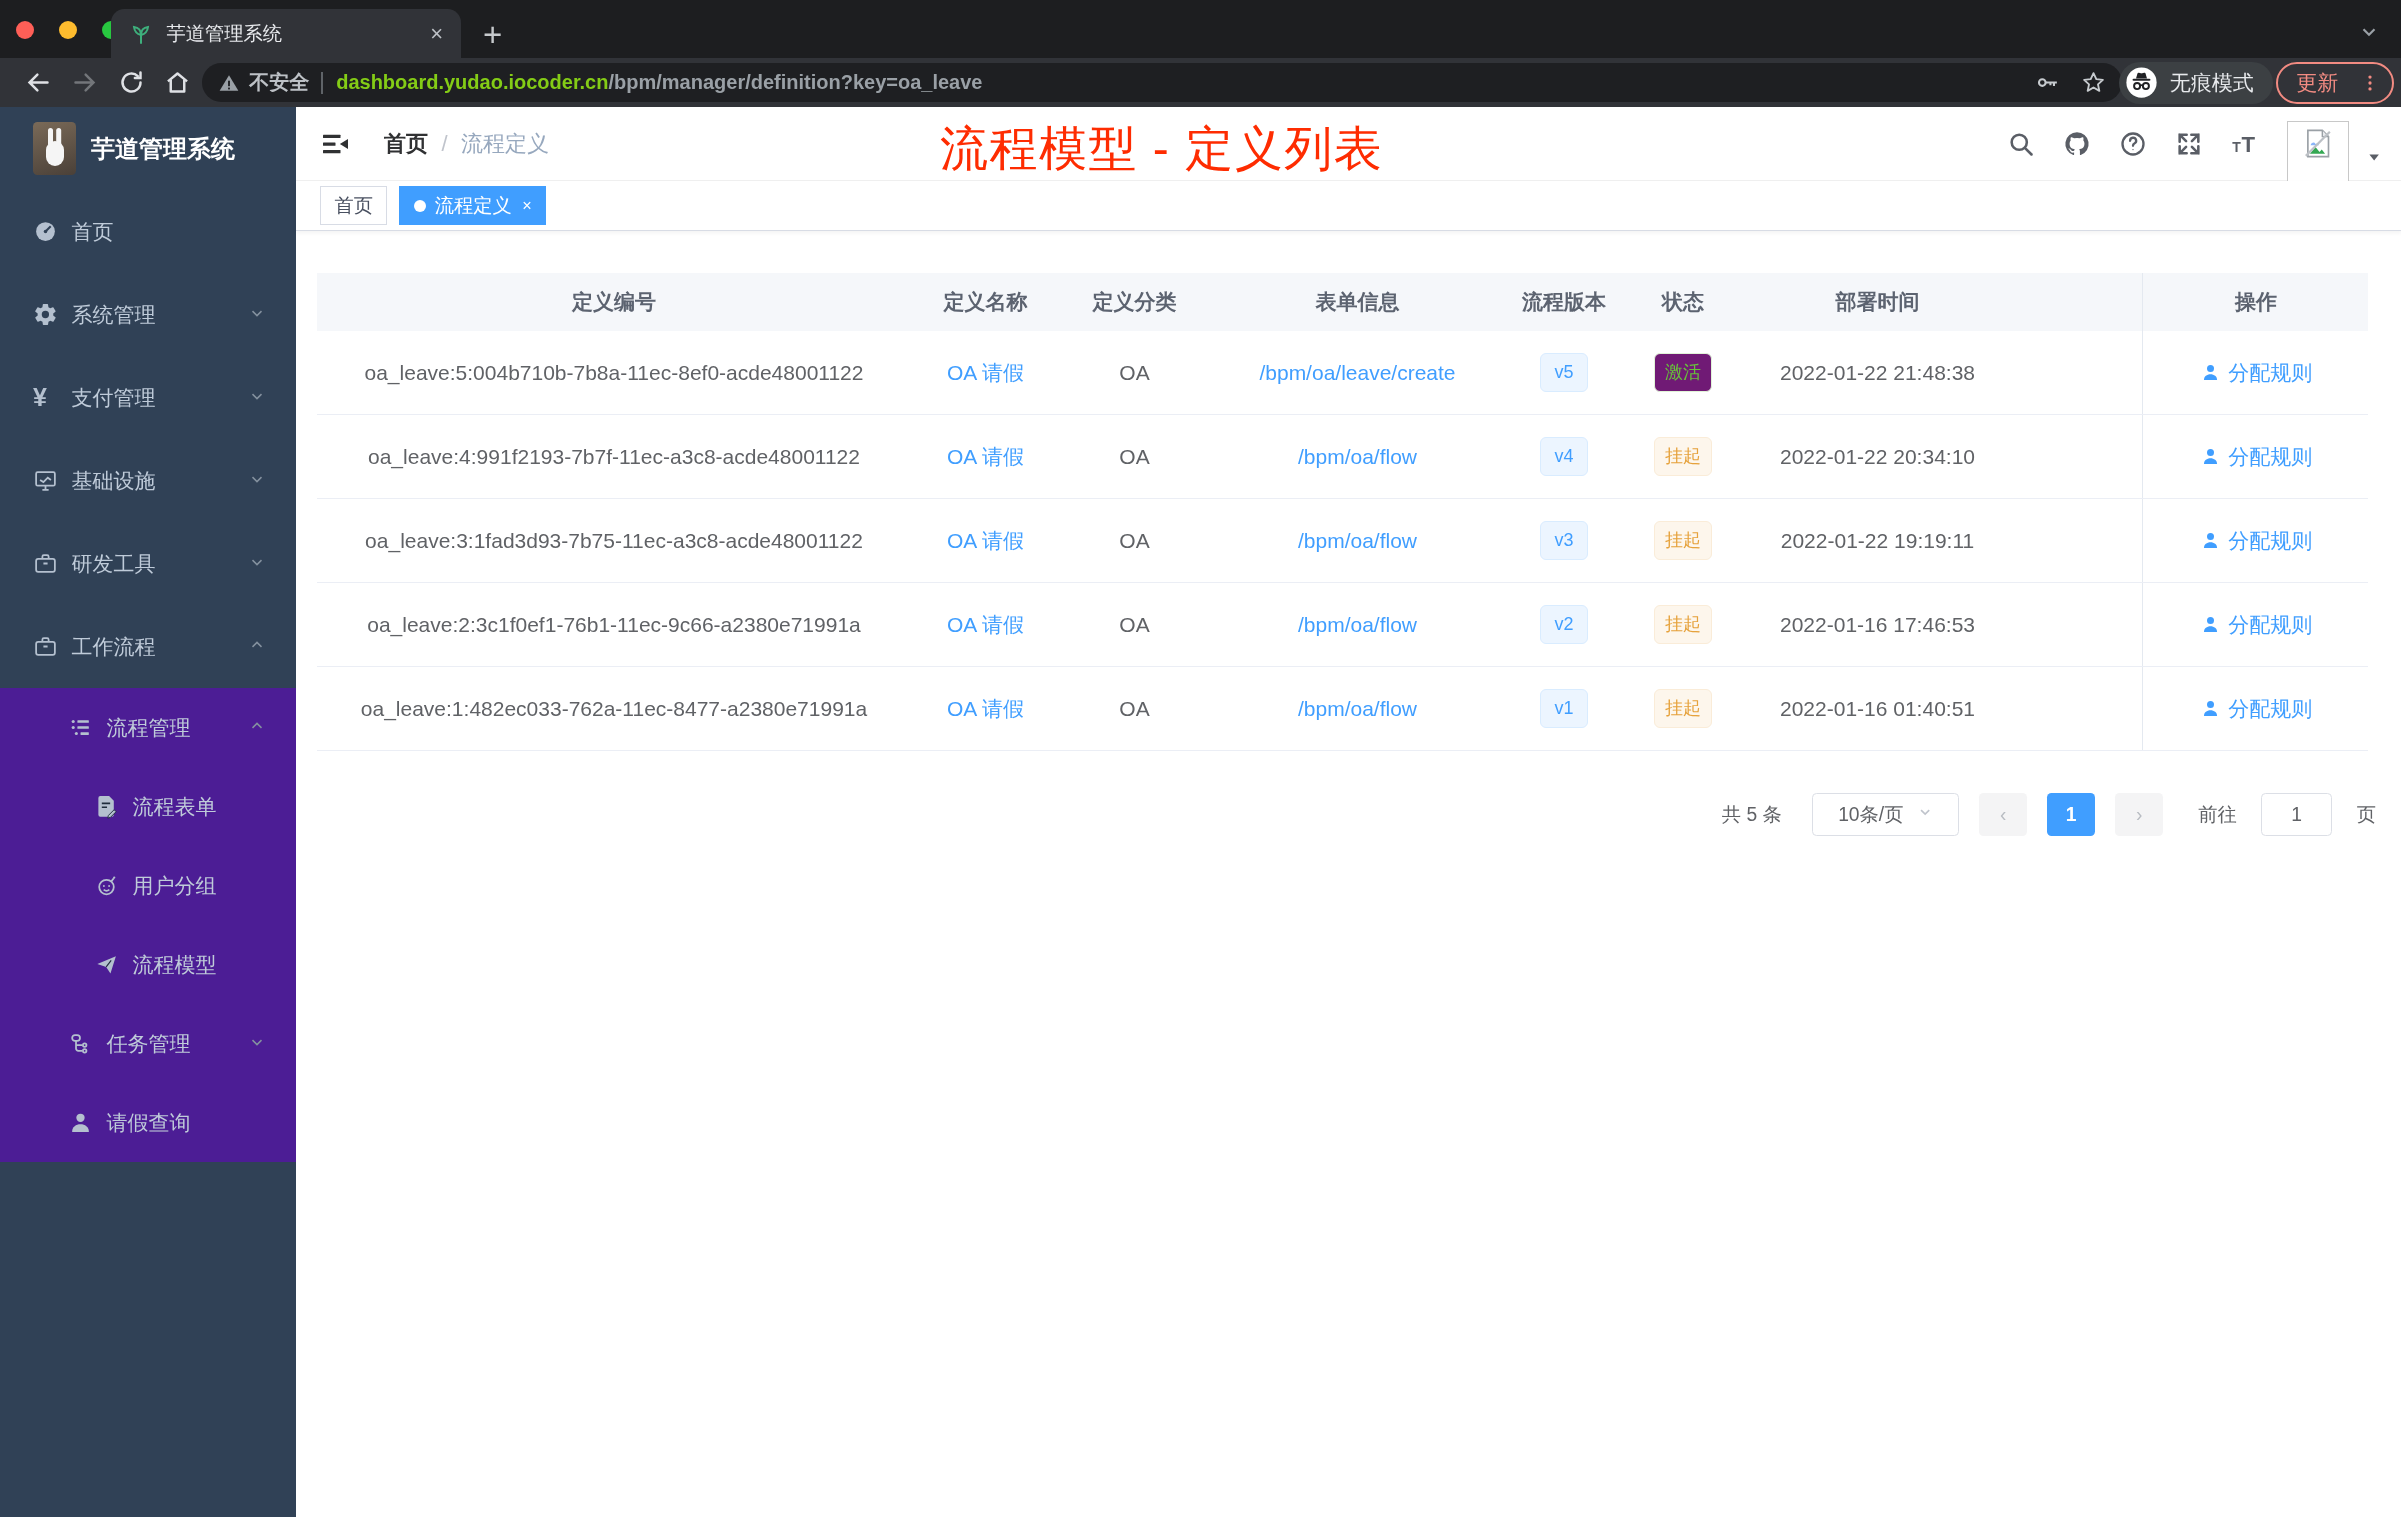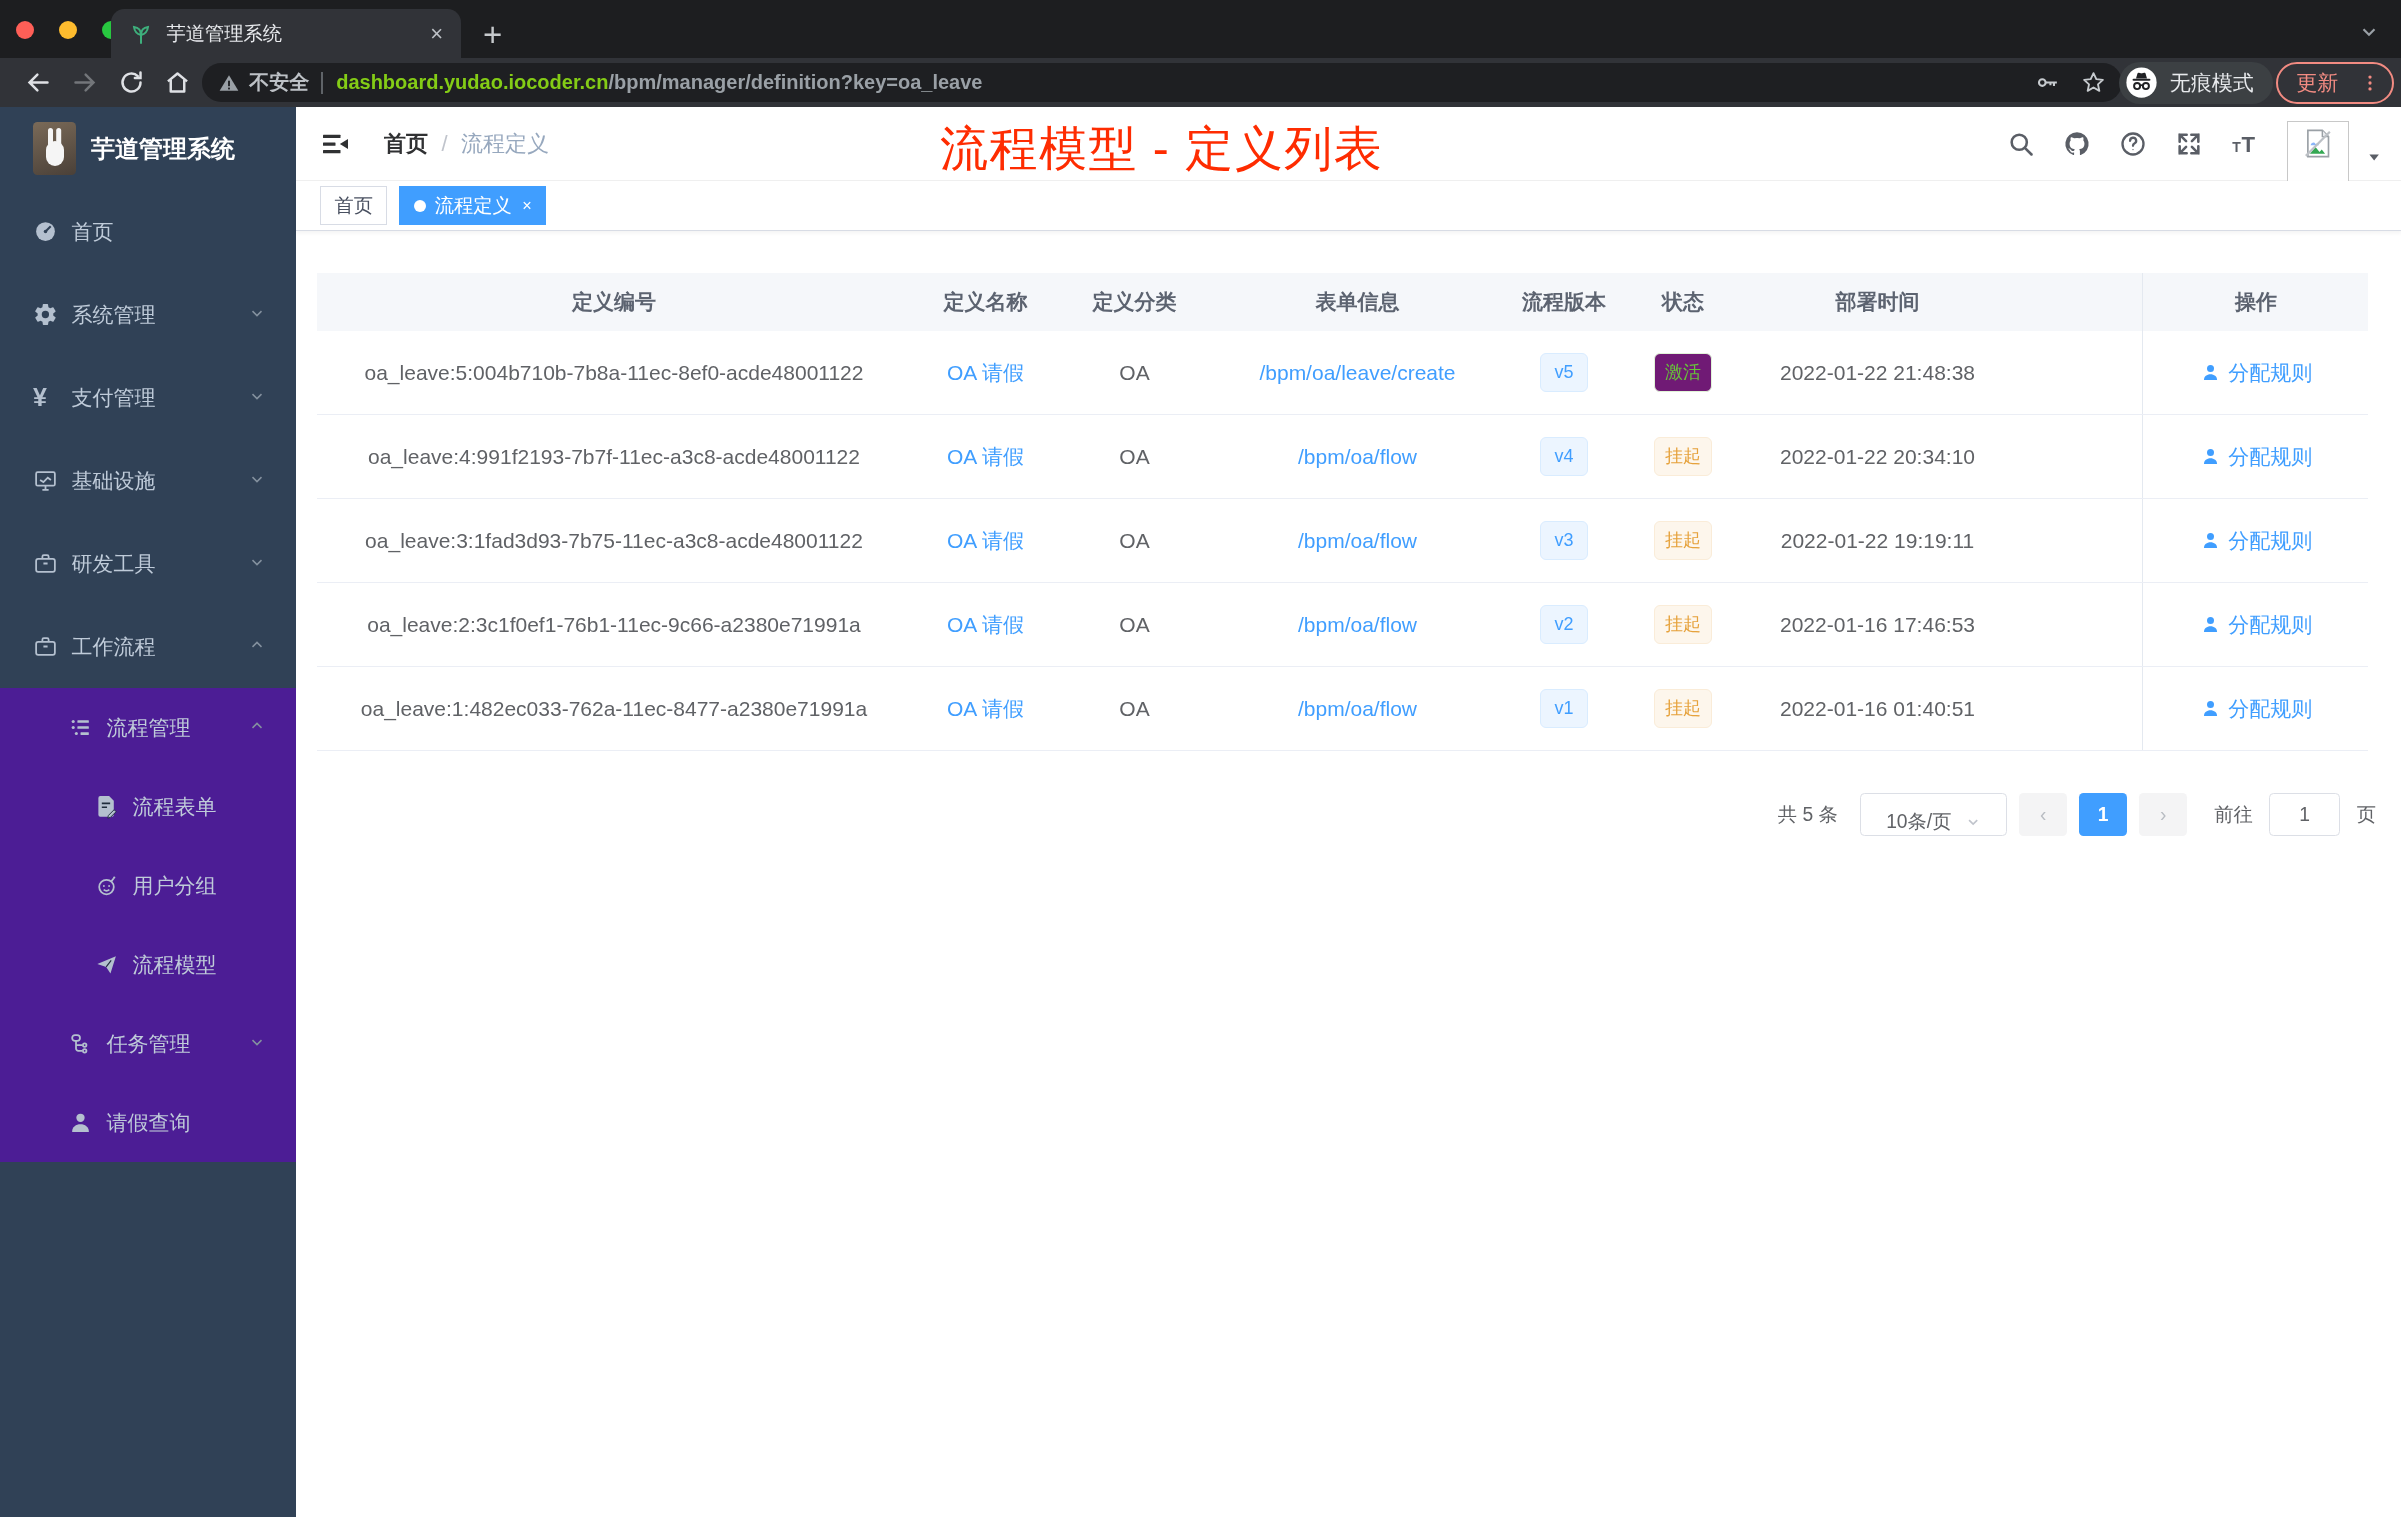--- a/index.html
+++ b/index.html
@@ -91,25 +91,25 @@
   #thead .opcell { font-weight:bold; }
   .link { color:#409eff; cursor:pointer; }
   .badge { display:inline-block; min-width:48px; padding:0 10.4px; height:39px; line-height:36px; font-size:18px;
            border-radius:6px; border:1.5px solid; }
   .badge.plain { background:#ecf5ff; border-color:#d9ecff; color:#409eff; }
   .badge.success { background:#701a75; border-color:#e1f3d8; color:#67c23a; }
   .badge.warning { background:#fdf6ec; border-color:#faecd8; color:#e6a23c; }
   .uic svg { width:21px; height:21px; display:block; }
 
   
-  #pager { position:absolute; right:26px; top:685px; height:45px; display:flex; align-items:center; gap:12px;
+  #pager { position:absolute; right:26px; top:685px; height:45px; display:flex; align-items:center; gap:20px;
            font-size:19.3px; color:#606266; }
   #page-total { margin-right:10.4px; }
   #size-select { width:147px; height:43px; border:1.5px solid #dcdfe6; border-radius:4.5px; display:flex;
-                 align-items:flex-end; justify-content:center; gap:13.4px; color:#606266; background:#fff; }
+                 align-items:center; justify-content:center; gap:13.4px; color:#606266; background:#fff; }
   #size-select .sc { color:#c0c4cc; }
   .pbtn { width:48px; height:43px; background:#f4f4f5; border-radius:4.5px; display:flex; align-items:center;
           justify-content:center; color:#b8bcc2; font-size:19.3px; }
   #page-current { width:48px; height:43px; background:#409eff; color:#fff; border-radius:4.5px; display:flex;
                   align-items:center; justify-content:center; font-weight:bold; }
   #goto-input { width:71px; height:43px; border:1.5px solid #dcdfe6; border-radius:4.5px; text-align:center;
                 font-size:19.3px; color:#606266; margin:0 4.5px; font-family:inherit; }
 </style>
 </head>
 <body>

